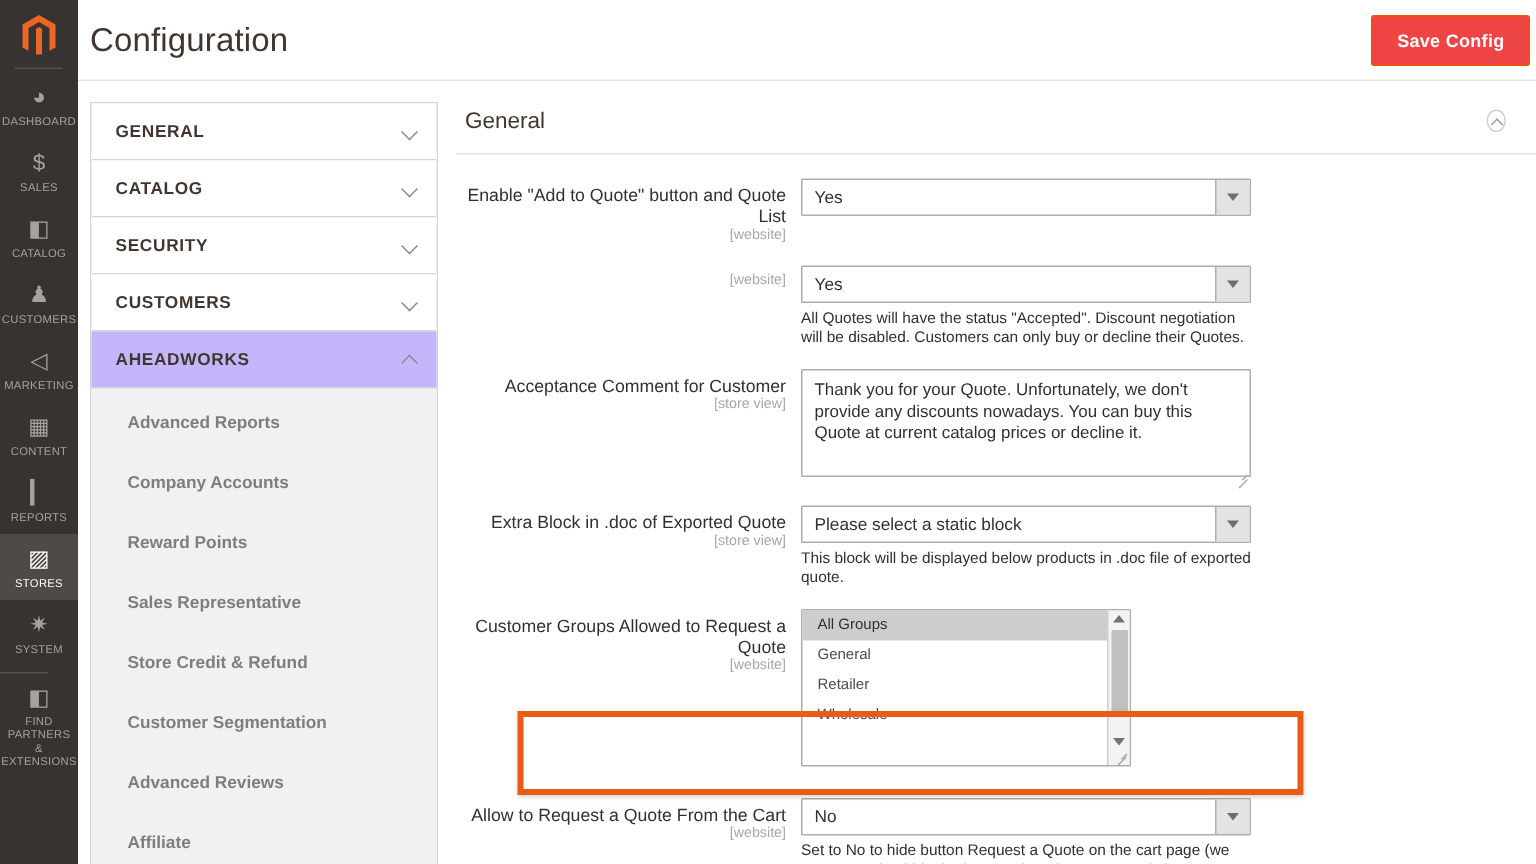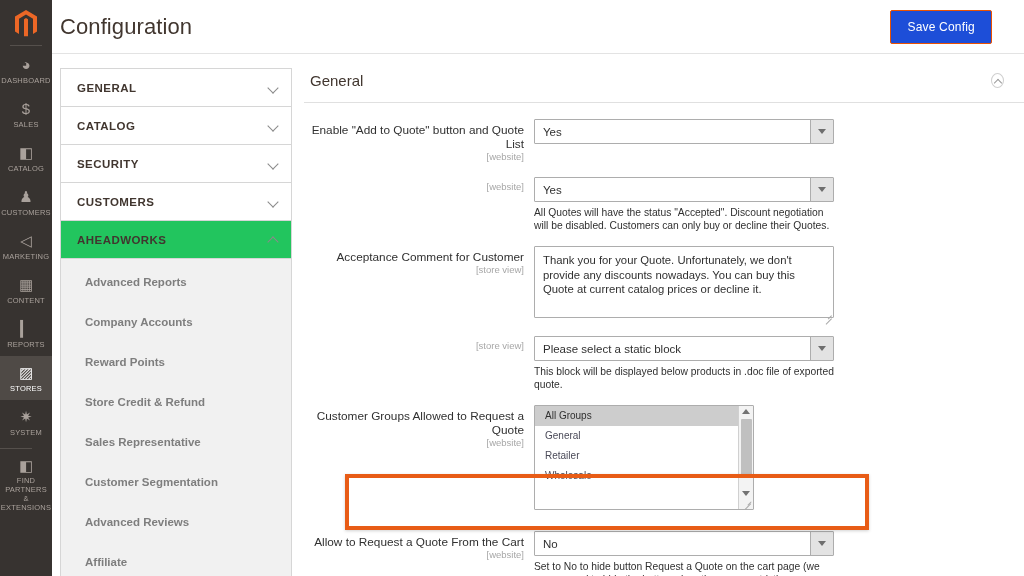--- a/index.html
+++ b/index.html
@@ -54,53 +54,53 @@
 
   
   #right { flex: 1 1 auto; height: 576px; display: flex; flex-direction: column; background:#ffffff; }
 
   
   #pagehead {
     height: 54px; flex: 0 0 54px;
     background: #ffffff;
     border-bottom: 1px solid #e3e3e3;
     display: flex; align-items: center;
-    padding: 0 32px 0 8px;
+    padding: 0 4px 0 8px;
     justify-content: center;
   }
   #pagetitle {
     font-size: 22px; color: #41362f; font-weight: normal;
     letter-spacing: .1px;
   }
   #head-spacer { flex: 1 1 auto; }
   #save-config {
-    background: #1d4ed8; color: #ffffff;
+    background: #ef4444; color: #ffffff;
     border: 1px solid #eb5202;
-    font-size: 12px; font-weight: normal;
+    font-size: 12px; font-weight: bold;
     padding: 9px 16px; border-radius: 2px;
     cursor: pointer; letter-spacing: .2px;
     font-family: "Liberation Sans", sans-serif;
   }
 
   
   #pagebody { flex: 1 1 auto; display: flex; overflow: hidden; background: #ffffff; }
 
   
   #cfgtree {
     width: 240px; flex: 0 0 240px;
     padding: 14px 0 0 8px;
   }
   #cfgtree-inner { border: 1px solid #d6d6d6; border-bottom: none; background: #fff; }
   .cfg-sec {
     height: 38px; display: flex; align-items: center;
     padding: 0 12px 0 16px;
     border-bottom: 1px solid #d6d6d6;
     cursor: pointer; background: #ffffff;
   }
-  .cfg-sec.open { background: #22c55e; align-items: center; }
+  .cfg-sec.open { background: #c4b5fd; align-items: center; }
   .cfg-sec-lbl {
     flex: 1 1 auto;
     font-size: 11.5px; font-weight: bold; color: #41362f;
     letter-spacing: .45px;
   }
   .chev { width: 11px; height: 11px; position: relative; }
   .chev::before {
     content: ""; position: absolute; left: 1px; top: 2px;
     width: 7px; height: 7px;
     border-right: 1.6px solid #8a8a8a; border-bottom: 1.6px solid #8a8a8a;
@@ -329,22 +329,22 @@
               <span class="chev"></span>
             </div>
             <div class="cfg-sec open">
               <div class="cfg-sec-lbl">AHEADWORKS</div>
               <span class="chev up"></span>
             </div>
             <div class="cfg-sub-wrap">
               <div class="cfg-sub">Advanced Reports</div>
               <div class="cfg-sub">Company Accounts</div>
               <div class="cfg-sub">Reward Points</div>
+              <div class="cfg-sub">Sales Representative</div>
               <div class="cfg-sub">Store Credit &amp; Refund</div>
-              <div class="cfg-sub">Sales Representative</div>
               <div class="cfg-sub">Customer Segmentation</div>
               <div class="cfg-sub">Advanced Reviews</div>
               <div class="cfg-sub">Affiliate</div>
             </div>
           </div>
       </div>
 
       <div id="cfgmain">
         <div id="sec-head">
           <div id="sec-title">General</div>
@@ -394,20 +394,21 @@
                 <span class="ta-grip">
                     <i></i>
                     <i></i>
                   </span>
               </div>
             </div>
           </div>
 
           <div class="frow">
             <div class="flabel">
+              <span class="ltext">Extra Block in .doc of Exported Quote</span>
               <span class="lscope">[store view]</span>
             </div>
             <div class="fctrl">
               <div class="msel">
                 <div class="val">Please select a static block</div>
                 <div class="arrowbox">
                     <span class="caret"></span>
                   </div>
               </div>
               <div class="hint">This block will be displayed below products in .doc file of exported quote.</div>

